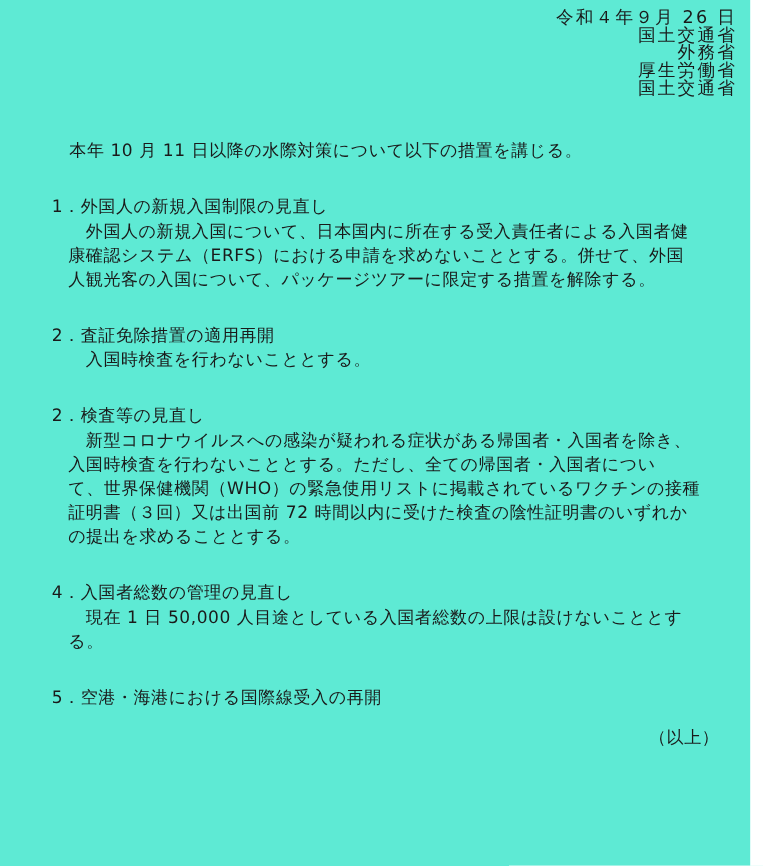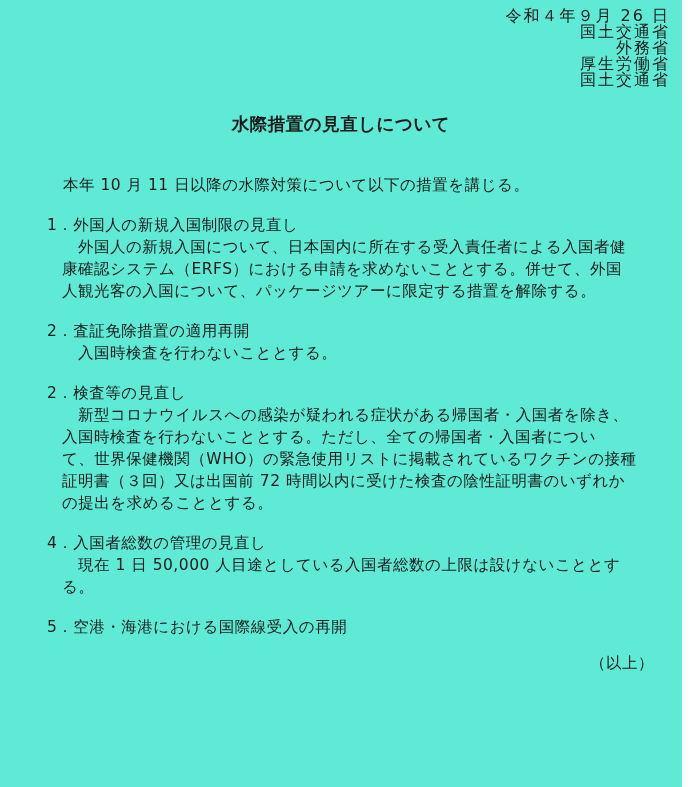--- a/index.html
+++ b/index.html
@@ -35,21 +35,21 @@
     padding-left: 47px;
     padding-right: 30px;
     font-size: 15.5px;
     line-height: 22px;
     letter-spacing: 0.5px;
   }
   .intro {
     margin-top: 38px;
     white-space: pre-line;
   }
-  .section { margin-top: 18px; }
+  .section { margin-top: 29px; }
   .section-heading { white-space: pre-line; }
   .section-body {
     margin-left: 15px;
     white-space: pre-line;
   }
   .doc-footer {
     text-align: right;
     padding-right: 28px;
     margin-top: 14px;
     font-size: 15.5px;
@@ -63,21 +63,20 @@
 <div class="page">
 
   <div class="doc-header">
     <div>令和４年９月 26 日</div>
     <div>国土交通省</div>
     <div>外務省</div>
     <div>厚生労働省</div>
     <div>国土交通省</div>
   </div>
 
-  <h1 class="doc-title">水際措置の見直しについて</h1>
 
   <div class="content">
 
     <p class="intro">　本年 10 月 11 日以降の水際対策について以下の措置を講じる。</p>
 
     <section class="section">
       <div class="section-heading">1．外国人の新規入国制限の見直し</div>
       <div class="section-body">　外国人の新規入国について、日本国内に所在する受入責任者による入国者健
 康確認システム（ERFS）における申請を求めないこととする。併せて、外国
 人観光客の入国について、パッケージツアーに限定する措置を解除する。</div>

